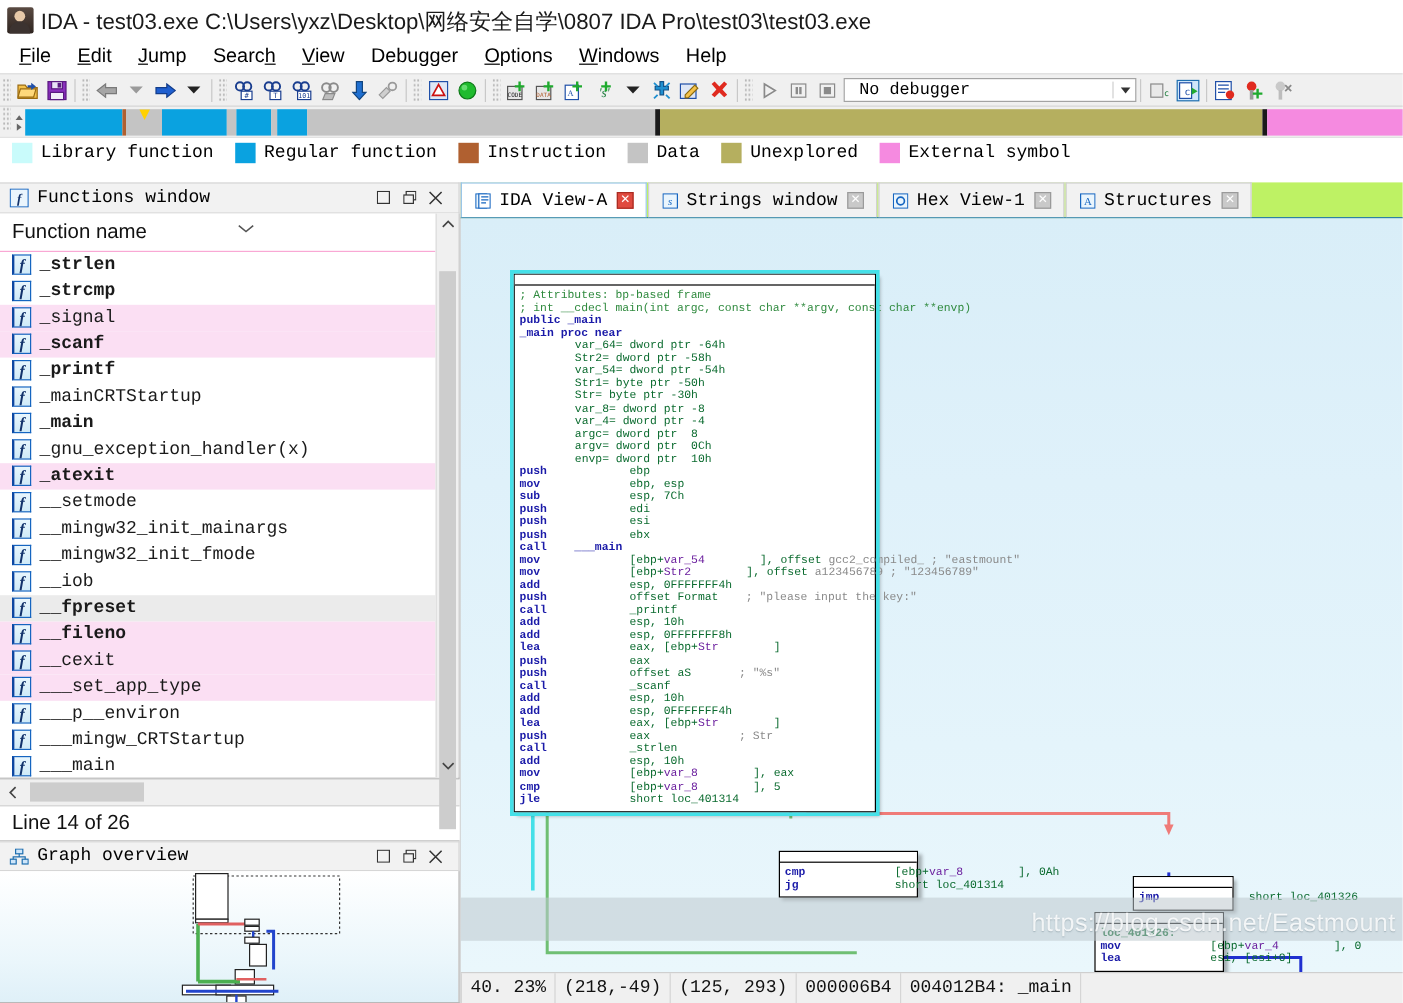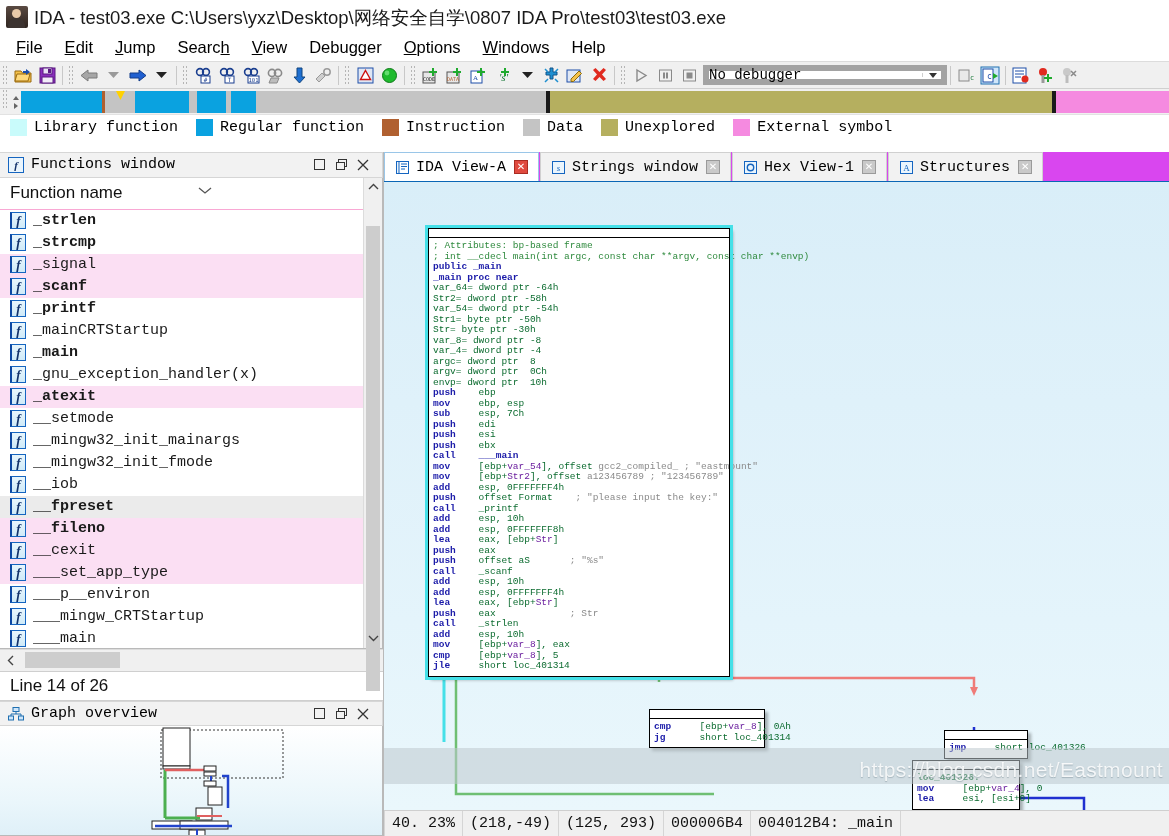--- a/index.html
+++ b/index.html
@@ -57,23 +57,23 @@
     width: 7px; height: 20px; margin: 0 2px; flex: 0 0 auto;
     background-image: radial-gradient(circle, #b5b5b5 0.8px, transparent 1px);
     background-size: 3px 4px;
   }
   .tb-sep { width: 1px; height: 19px; background: #c8c8c8; margin: 0 3px; flex:0 0 auto;}
   .tbicon { width: 22px; height: 22px; margin: 0 1px; flex: 0 0 auto;
             display:flex; align-items:center; justify-content:center; }
   .tbicon svg { display: block; }
   .dbg-select {
     height: 20px; width: 244px; margin-left: 2px;
-    border: 6px solid #a3a3a3; background: #ffffff;
+    border: 1px solid #a3a3a3; background: #ffffff;
     display: flex; align-items: center; font-size: 14px;
-    font-family: "Liberation Mono", monospace; color: #000; padding-left: 0;
+    font-family: "Liberation Mono", monospace; color: #000; padding-left: 12px;
     position: relative;
   }
   .dbg-select .arrow {
     position: absolute; right: 4px; top: 50%; margin-top: -2px;
     width: 0; height: 0; border-left: 4px solid transparent;
     border-right: 4px solid transparent; border-top: 5px solid #333;
   }
   .dbg-select .sepline { position:absolute; right:18px; top:2px; bottom:2px; width:1px; background:#cfcfcf;}
 
   
@@ -160,21 +160,21 @@
     font-size: 17px; color: #111; background: #ffffff;
     border-bottom: 1px solid #cfcfcf; border-top:1px solid #cfcfcf;
   }
 
   .overview-body { height: 110px; position: relative; border: 1px solid #b9b9b9;
     border-top: none; border-left: none;
     background: linear-gradient(#ffffff 0%, #eaf6fb 70%, #dff0f8 100%); overflow: hidden; }
 
   
   .rightcol { flex: 1 1 auto; display: flex; flex-direction: column; min-width: 0; background:#fff;}
-  .tabbar { height: 30px; display: flex; align-items: stretch; background: #d946ef;
+  .tabbar { height: 30px; display: flex; align-items: stretch; background: #bef264;
             border-bottom: 1px solid #0a66b5; }
   .tab { display: flex; align-items: center; padding: 0 10px; font-family:"Liberation Mono", monospace;
          font-size: 15px; color: #000; background: #f2f2f2;
          border: 1px solid #d0d0d0; border-bottom: none; margin-right: 1px; white-space:nowrap;}
   .tab.active { background: #ffffff; border-color: #9ac6e8 #9ac6e8 #fff; position: relative; top: 0; }
   .tab .tabico { width: 15px; height: 15px; margin-right: 6px; flex:0 0 auto;
     display:flex;align-items:center;justify-content:center;}
   .tab .tabclose { width: 14px; height: 14px; margin-left: 8px; flex:0 0 auto;
     border: 1px solid #9a9a9a; background: #c9c9c9; color:#fff; font-size:10px; line-height:12px;
     text-align:center; font-family:"Liberation Sans", sans-serif;}
@@ -185,21 +185,21 @@
 
   .node { position: absolute; background: #ffffff; border: 1px solid #000;
           box-shadow: 3px 3px 3px rgba(0,0,0,.30); }
   .node .nbar { height: 9px; border-bottom: 1px solid #000; background:#fff;}
   .node .ncode { padding: 3px 4px 4px 4px; font-family: "Liberation Mono", monospace;
                  font-size: 9.5px; line-height: 10.5px; white-space: pre; }
   .node.selected { outline: 3px solid #45e0e8; outline-offset: 0px; }
 
   .c-cmt { color: #2f8a3e; }
   .c-kw  { color: #1a1aa8; font-weight: bold; }
-  .c-reg { color: #0b6b2f; }
+  .c-reg { color: #0b6b2f; margin-left: 46px; }
   .c-var { color: #6b1f9e; }
   .c-str { color: #8a8a8a; }
   .c-lbl { color: #0b6b2f; font-weight: bold; }
   .c-txt { color: #111; }
   .statusbar {
     height: 26px; display: flex; align-items: center; background: #f0f0f0;
     border-top: 1px solid #cfcfcf; font-family: "Liberation Mono", monospace;
     font-size: 15px; color: #111;
   }
   .statusbar .cell { padding: 0 7px; height: 100%; display: flex; align-items: center;

